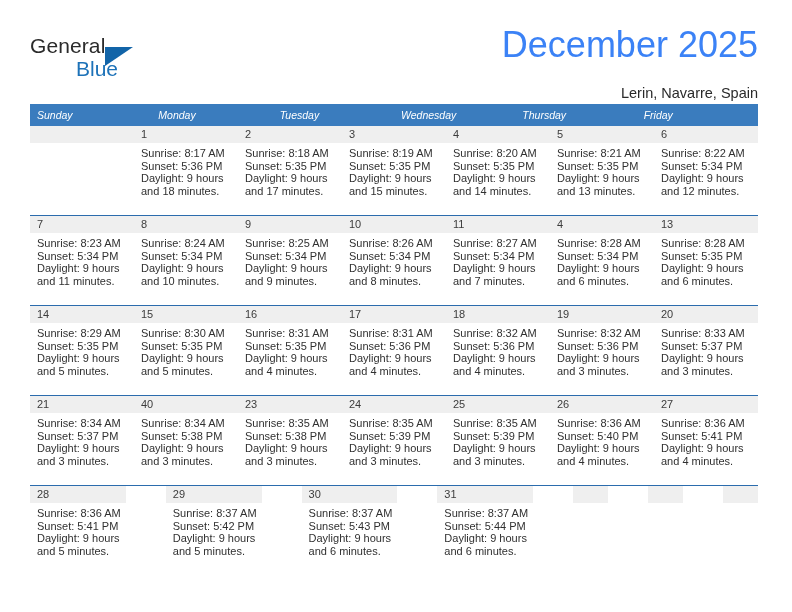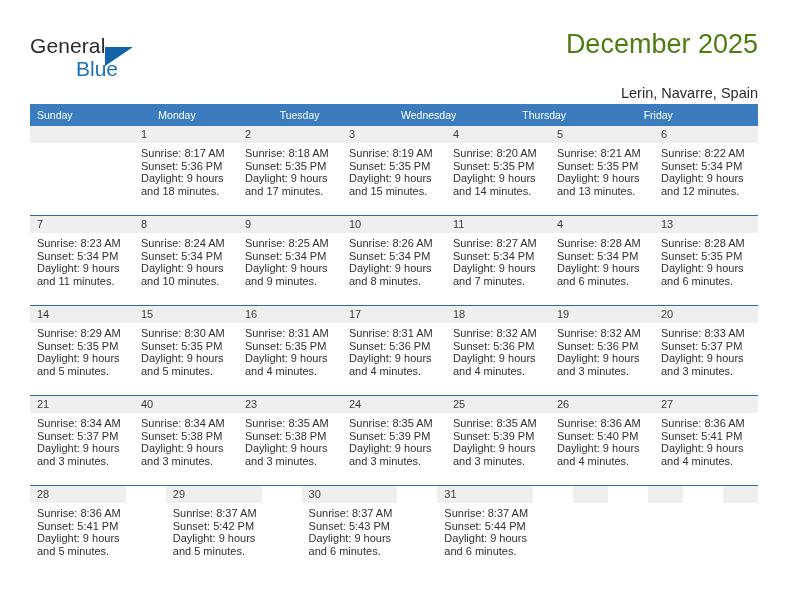--- a/index.html
+++ b/index.html
@@ -65,22 +65,22 @@
     border-bottom: 19px solid transparent;
   }
 
   .titleblock {
     position: absolute;
     right: 0;
     top: 0;
     text-align: right;
   }
   .cal-title {
-    font-size: 27px;
-    color: #4d7c0f;
+    font-size: 36px;
+    color: #3b82f6;
     line-height: 33px;
     white-space: nowrap;
   }
   .cal-sub {
     font-size: 14.5px;
     color: #2a2a2a;
     line-height: 22px;
     margin-top: 21px;
     white-space: nowrap;
   }
@@ -99,20 +99,21 @@
     height: 22px;
   }
   .weekhead .dayname {
     flex: 1 1 0;
     font-size: 10.5px;
     color: #ffffff;
     line-height: 22px;
     padding-left: 7px;
     box-sizing: border-box;
     white-space: nowrap;
+    font-style: italic;
   }
 
   .week {
     display: flex;
     height: 90px;
     border-bottom: 1.6px solid #2b6cad;
     box-sizing: border-box;
   }
   .week.last {
     border-bottom: none;

